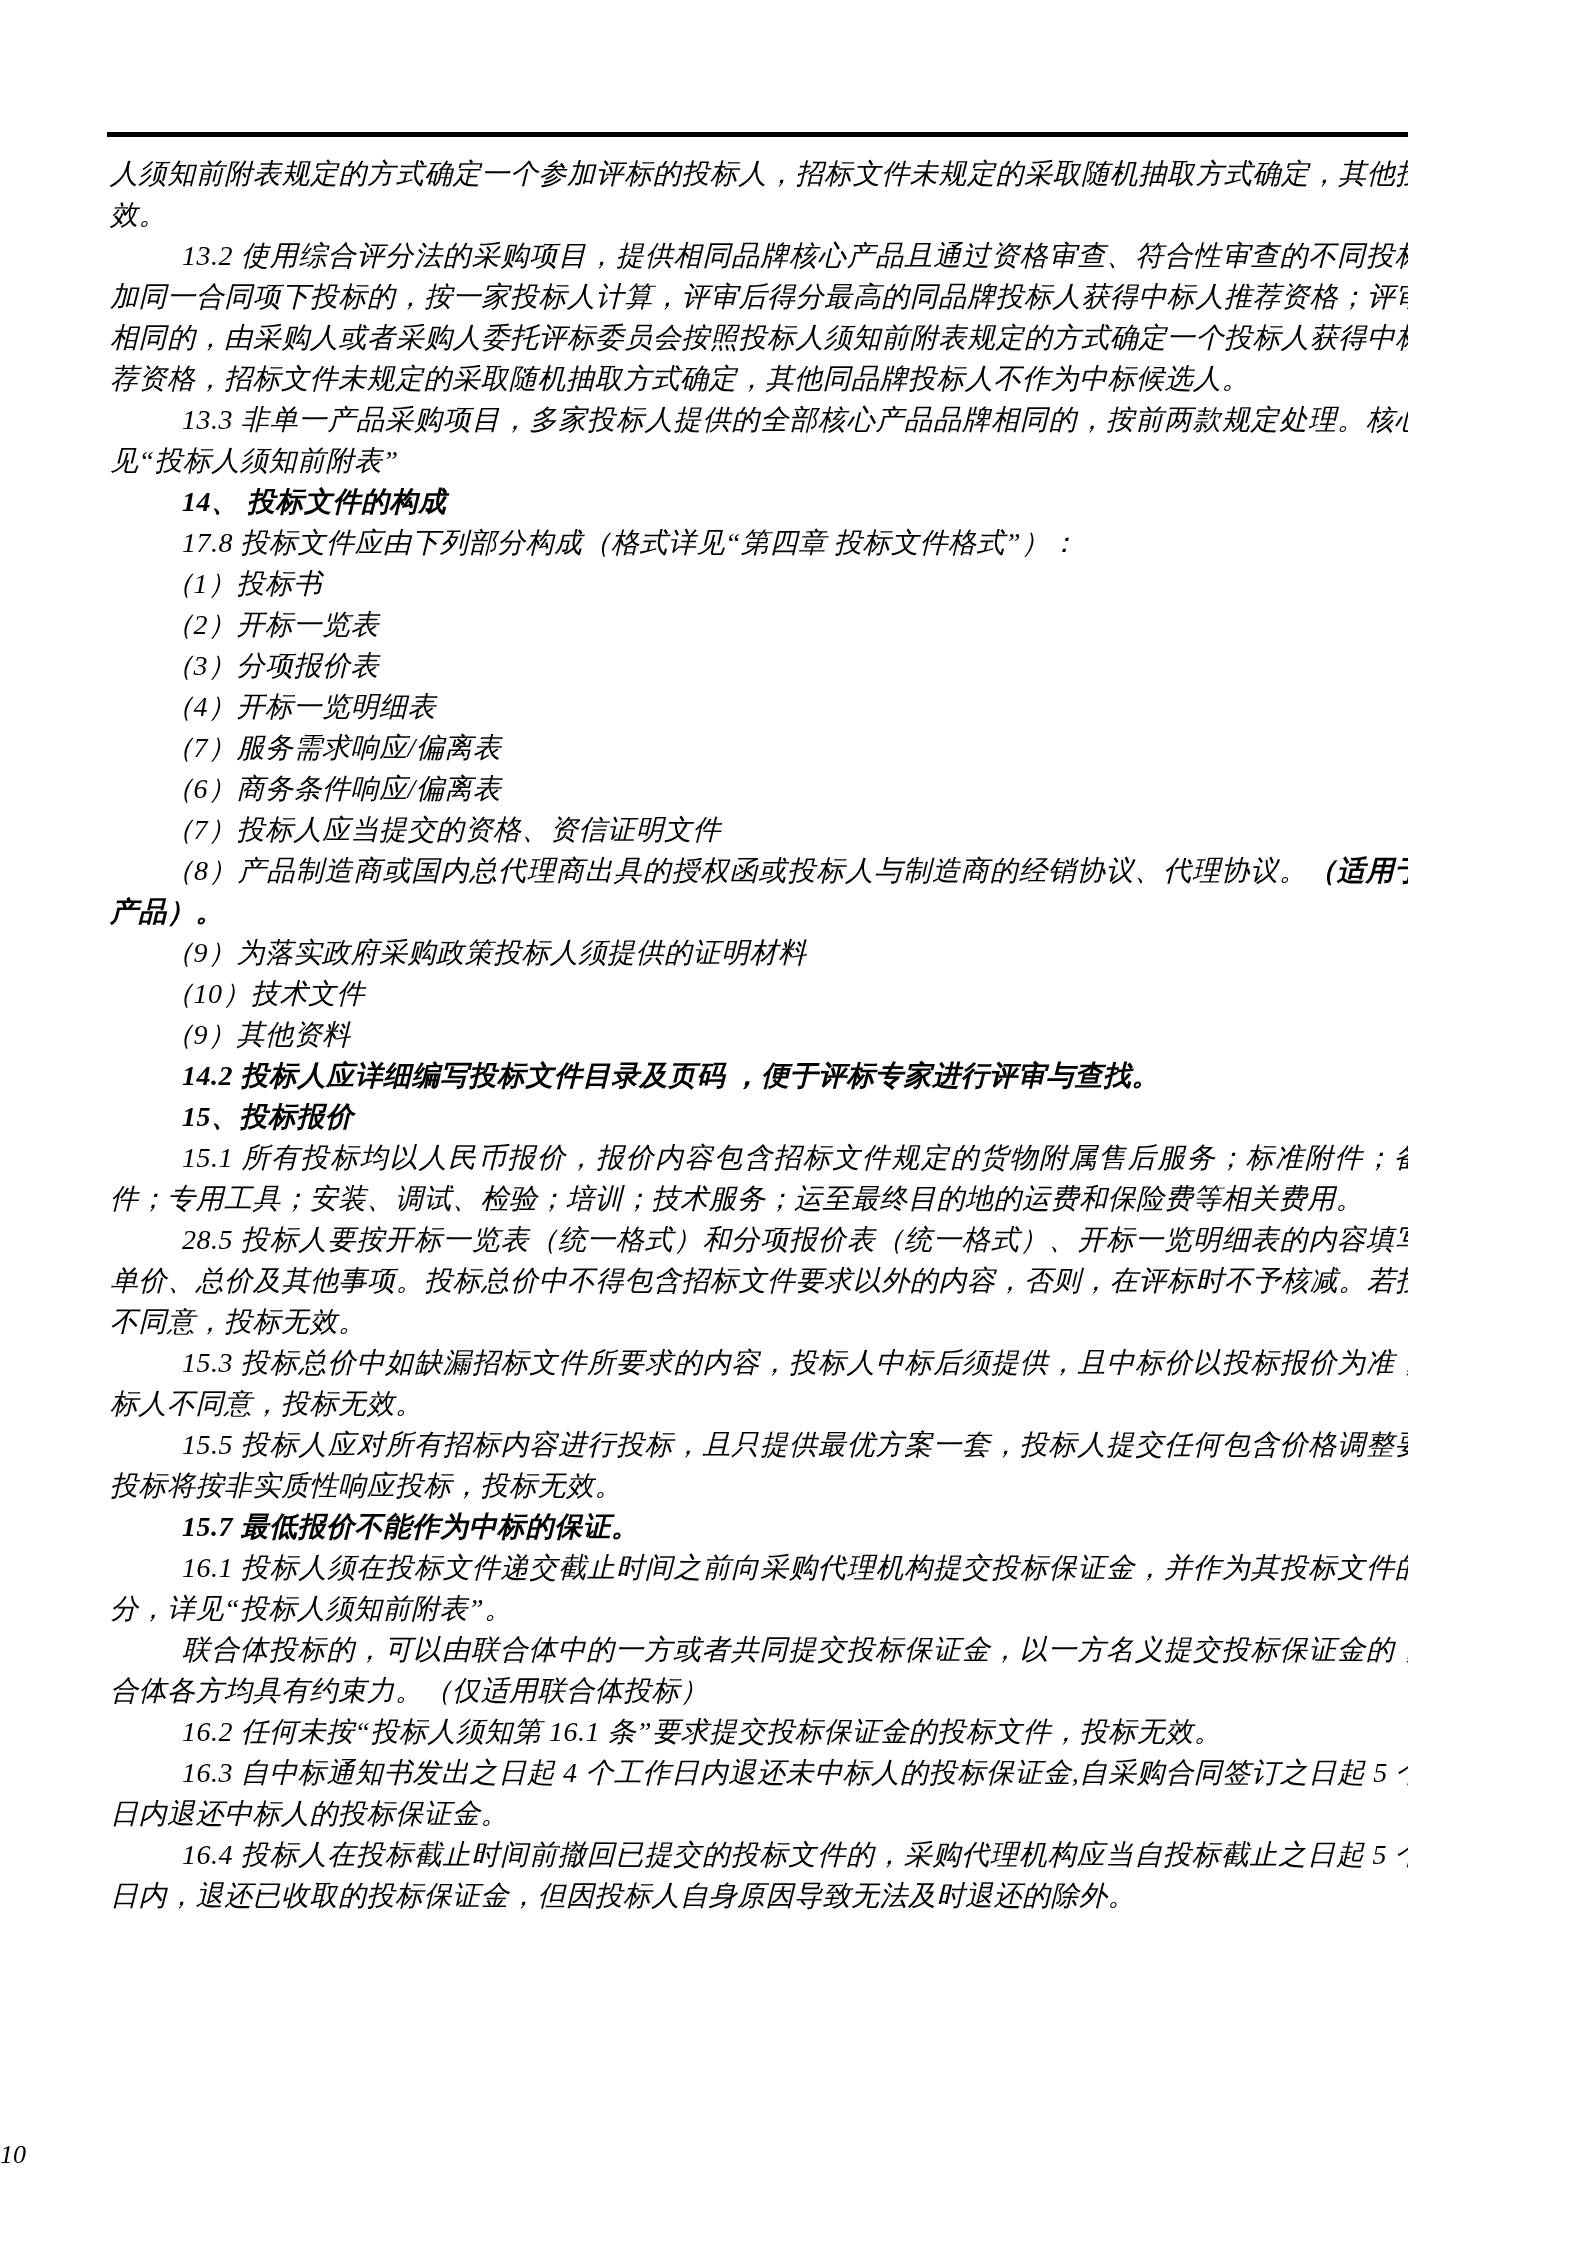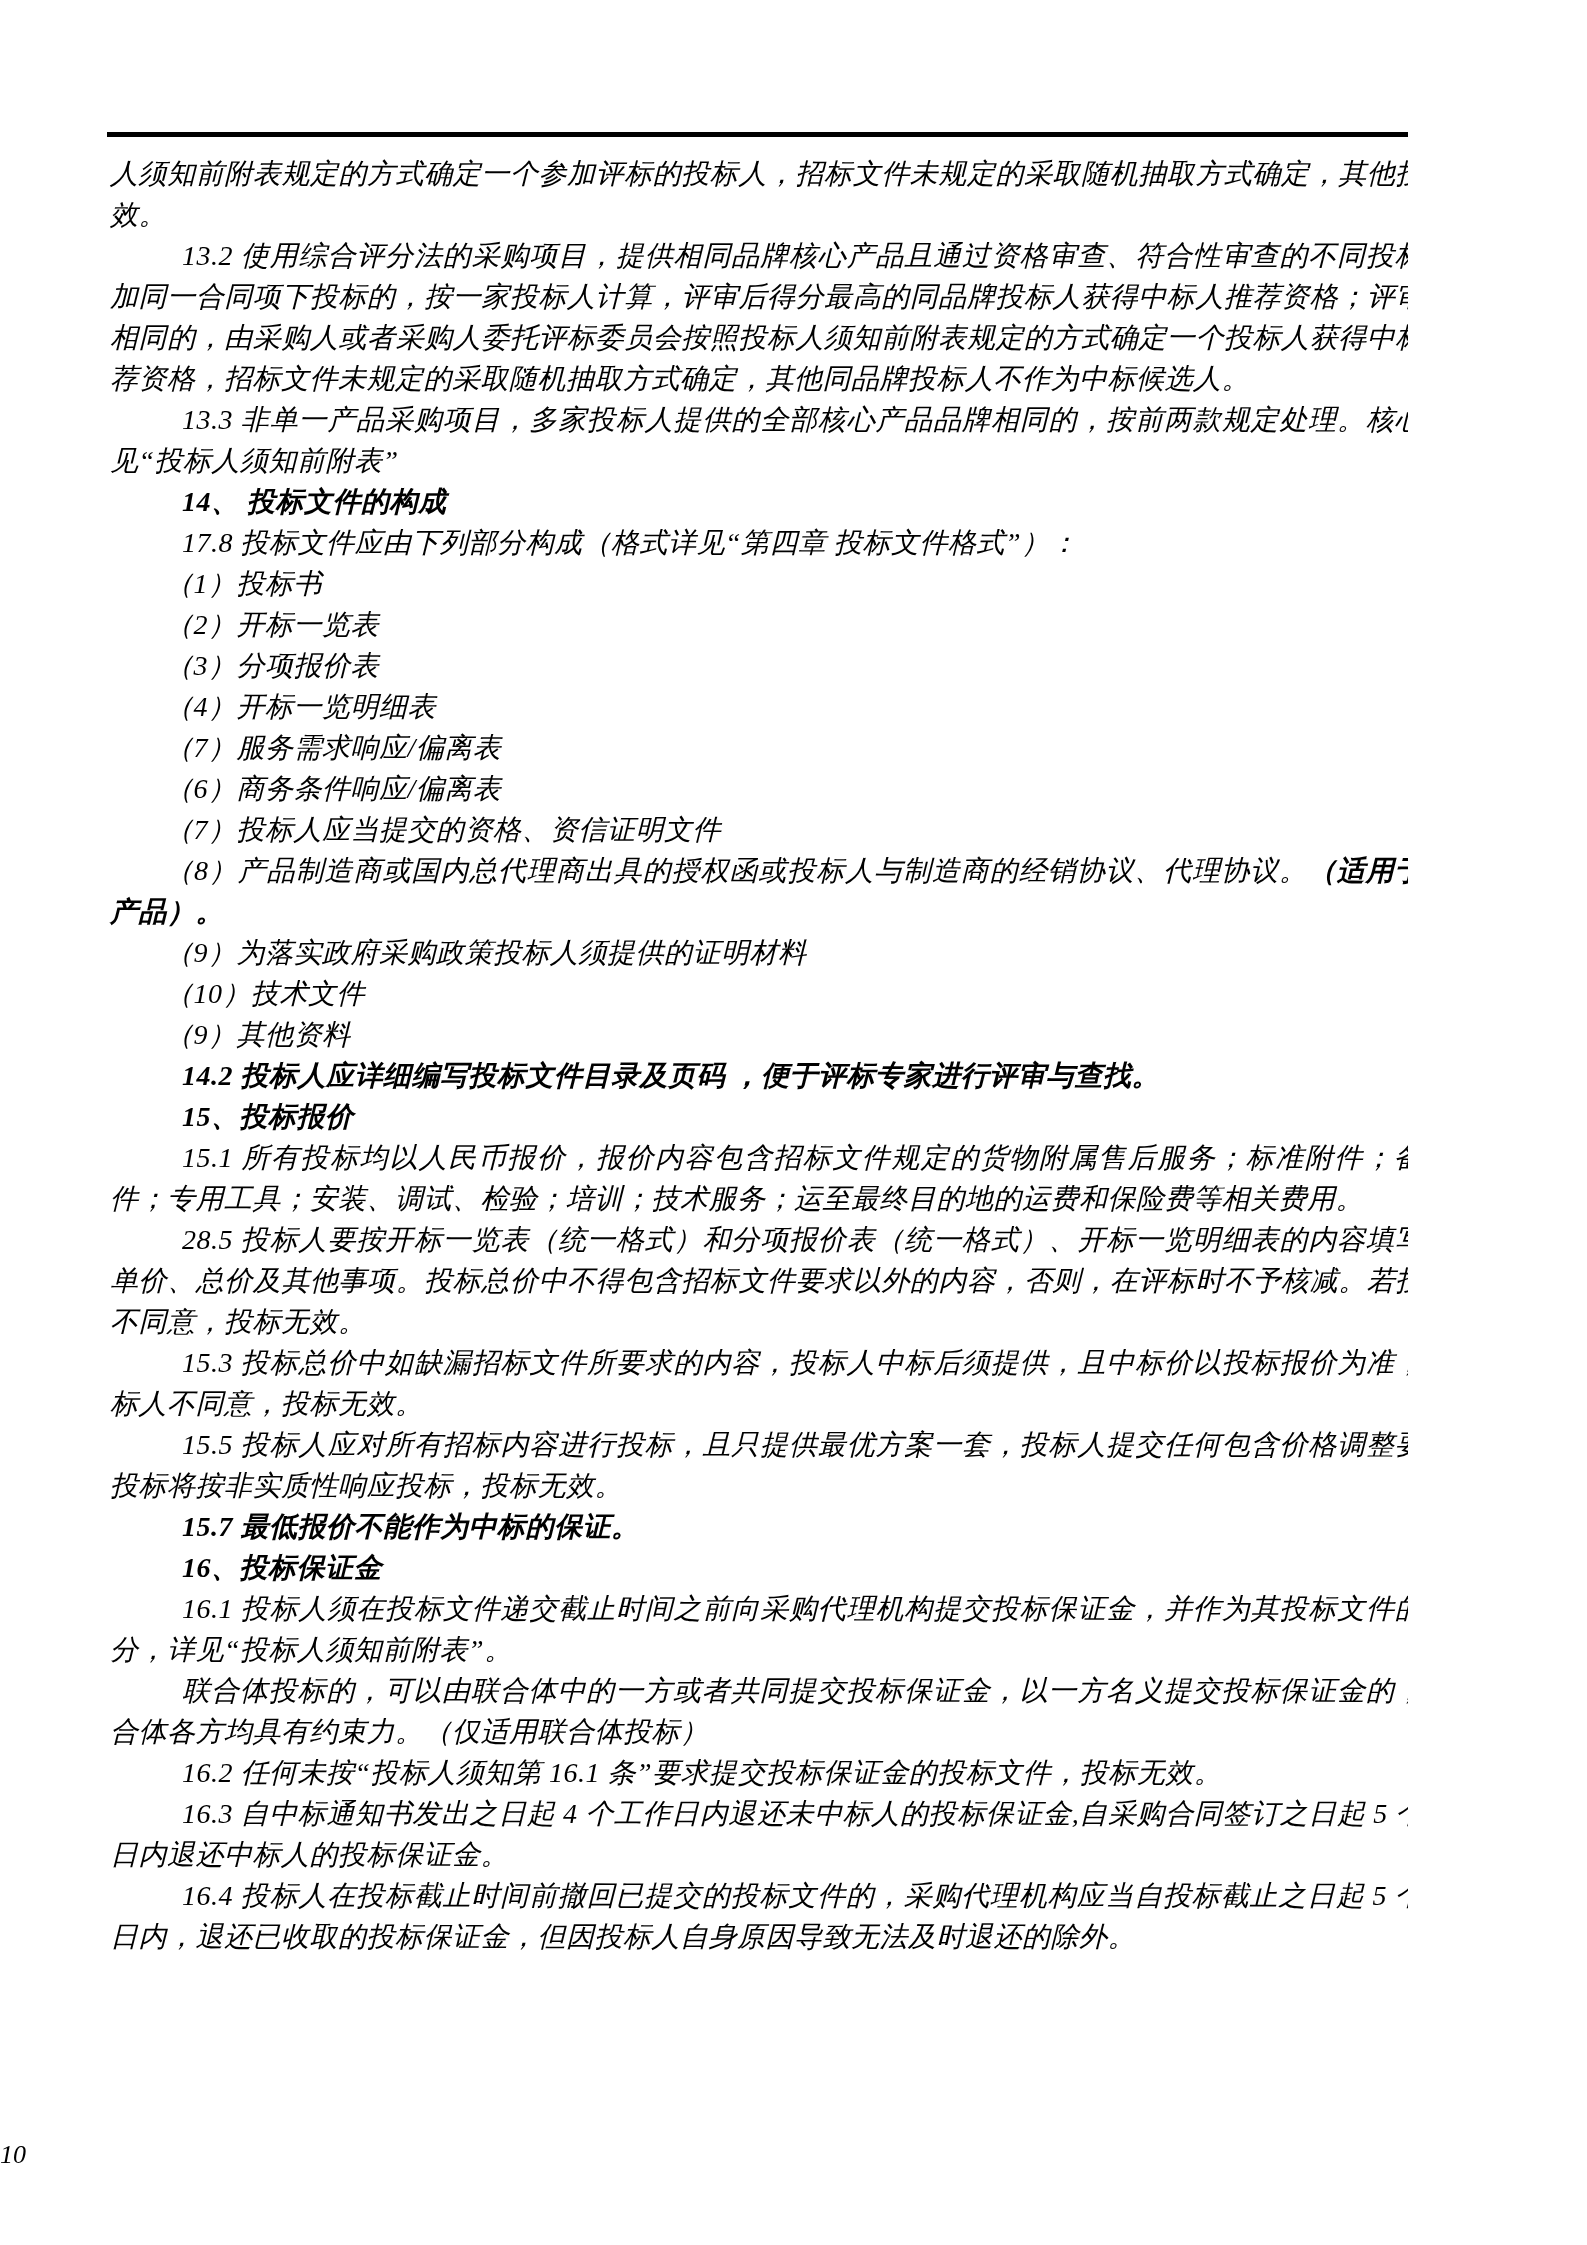--- a/index.html
+++ b/index.html
@@ -76,21 +76,20 @@
     <p class="item">（9）为落实政府采购政策投标人须提供的证明材料</p>
     <p class="item">（10）技术文件</p>
     <p class="item">（9）其他资料</p>
     <p class="para bold">14.2 投标人应详细编写投标文件目录及页码 ，便于评标专家进行评审与查找。</p>
     <p class="para bold">15、投标报价</p>
     <p class="para">15.1 所有投标均以人民币报价，报价内容包含招标文件规定的货物附属售后服务；标准附件；备品备件；专用工具；安装、调试、检验；培训；技术服务；运至最终目的地的运费和保险费等相关费用。</p>
     <p class="para">28.5 投标人要按开标一览表（统一格式）和分项报价表（统一格式）、开标一览明细表的内容填写产品单价、总价及其他事项。投标总价中不得包含招标文件要求以外的内容，否则，在评标时不予核减。若投标人不同意，投标无效。</p>
     <p class="para">15.3 投标总价中如缺漏招标文件所要求的内容，投标人中标后须提供，且中标价以投标报价为准；若投标人不同意，投标无效。</p>
     <p class="para">15.5 投标人应对所有招标内容进行投标，且只提供最优方案一套，投标人提交任何包含价格调整要求的投标将按非实质性响应投标，投标无效。</p>
     <p class="para bold">15.7 最低报价不能作为中标的保证。</p>
-    <p class="para bold">16、投标保证金</p>
     <p class="para">16.1 投标人须在投标文件递交截止时间之前向采购代理机构提交投标保证金，并作为其投标文件的一部分，详见“投标人须知前附表”。</p>
     <p class="para">联合体投标的，可以由联合体中的一方或者共同提交投标保证金，以一方名义提交投标保证金的，对联合体各方均具有约束力。（仅适用联合体投标）</p>
     <p class="para">16.2 任何未按“投标人须知第 16.1 条”要求提交投标保证金的投标文件，投标无效。</p>
     <p class="para">16.3 自中标通知书发出之日起 4 个工作日内退还未中标人的投标保证金,自采购合同签订之日起 5 个工作日内退还中标人的投标保证金。</p>
     <p class="para">16.4 投标人在投标截止时间前撤回已提交的投标文件的，采购代理机构应当自投标截止之日起 5 个工作日内，退还已收取的投标保证金，但因投标人自身原因导致无法及时退还的除外。</p>
   </div>
 
   <div class="footer">10</div>
 
 </div>

